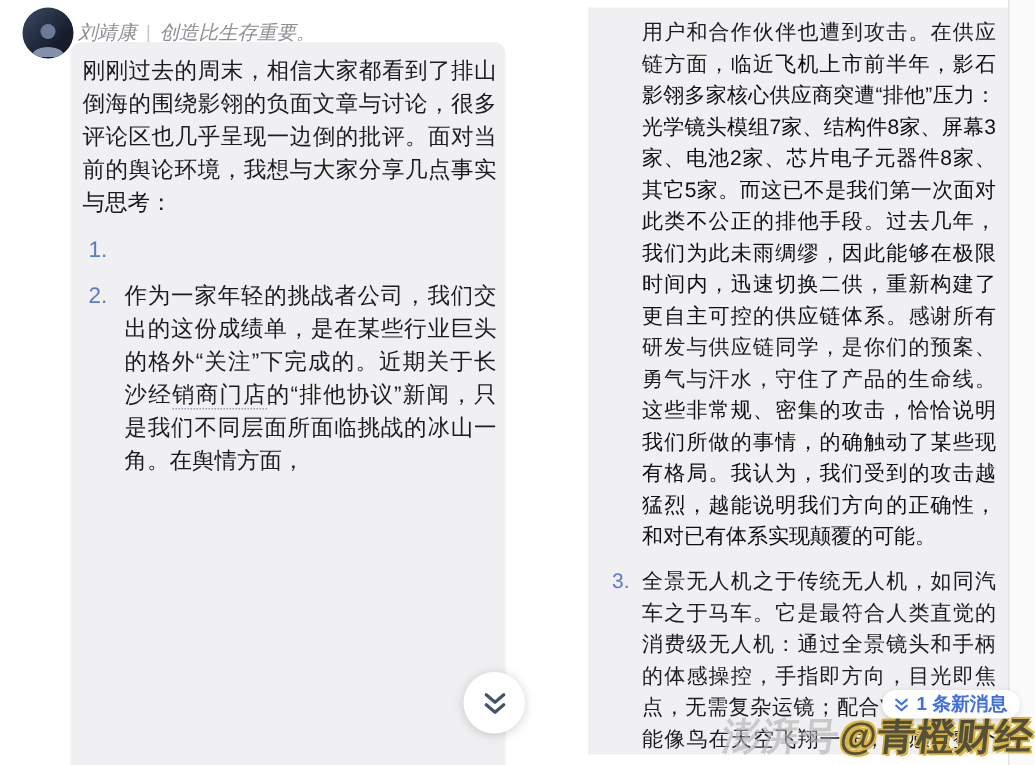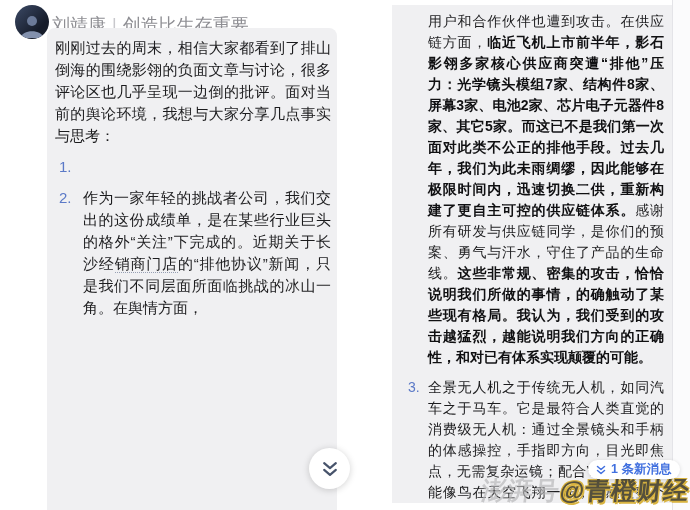--- a/index.html
+++ b/index.html
@@ -10,22 +10,23 @@
     -webkit-font-smoothing:antialiased;
   }
   
   .avatar{
     position:absolute;left:15px;top:5px;width:34px;height:34px;border-radius:50%;
     background:linear-gradient(135deg,#3c4a66 0%,#161c2a 70%);
     overflow:hidden;
   }
   .avatar svg{position:absolute;left:4px;top:7px;}
   .header-line{
-    position:absolute;left:52px;top:13px;font-size:18px;color:#8e8e93;
+    position:absolute;left:52px;top:13px;font-size:13px;color:#8e8e93;
     white-space:nowrap;
+    font-style:italic;
   }
   .header-line .sep{color:#c8c8cc;margin:0 6px;font-weight:300;}
   
   .bubble{
     background:var(--bubble,#f0f0f2);
     color:#1c1c1e;box-sizing:border-box;overflow:hidden;
     text-align:justify;
   }
   .bubble-left{
     position:absolute;left:47px;top:28px;width:290px;height:507px;
@@ -36,21 +37,21 @@
     position:absolute;left:392px;top:5px;width:280px;height:498px;
     padding:6px 8px 0 16px;
     font-size:14px;line-height:21px;
   }
   .block + .block{margin-top:9px;}
   .li{display:flex;}
   .bubble-left .num{flex:0 0 28px;padding-left:4px;box-sizing:border-box;color:var(--marker,#5b79c7);}
   .bubble-right .num{flex:0 0 20px;color:var(--marker,#5b79c7);}
   .txt{flex:1;}
   .indent{margin-left:20px;}
-  .b{font-weight:700;color:#101012;}
+  .b{font-weight:400;color:#101012;}
   .u{border-bottom:1px dotted #97a0b4;}
   
   .edge-strip{
     position:absolute;left:672px;top:0;width:18px;height:510px;
     background:#fbfbfc;border-left:1px solid #e4e4e8;
   }
   
   .scroll-btn{
     position:absolute;left:309px;top:448px;width:41px;height:41px;border-radius:50%;
     background:#ffffff;box-shadow:0 1px 7px rgba(0,0,0,.18);

